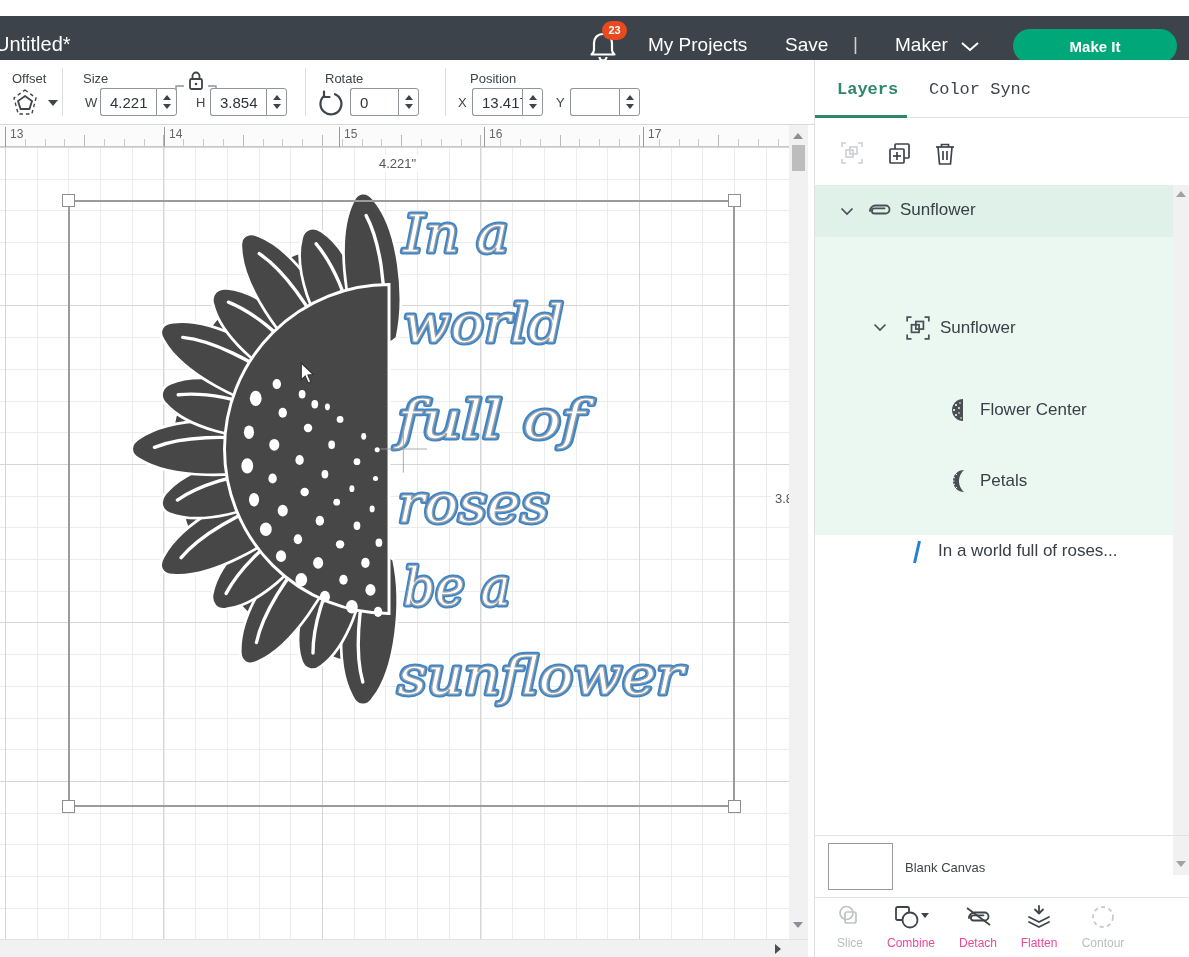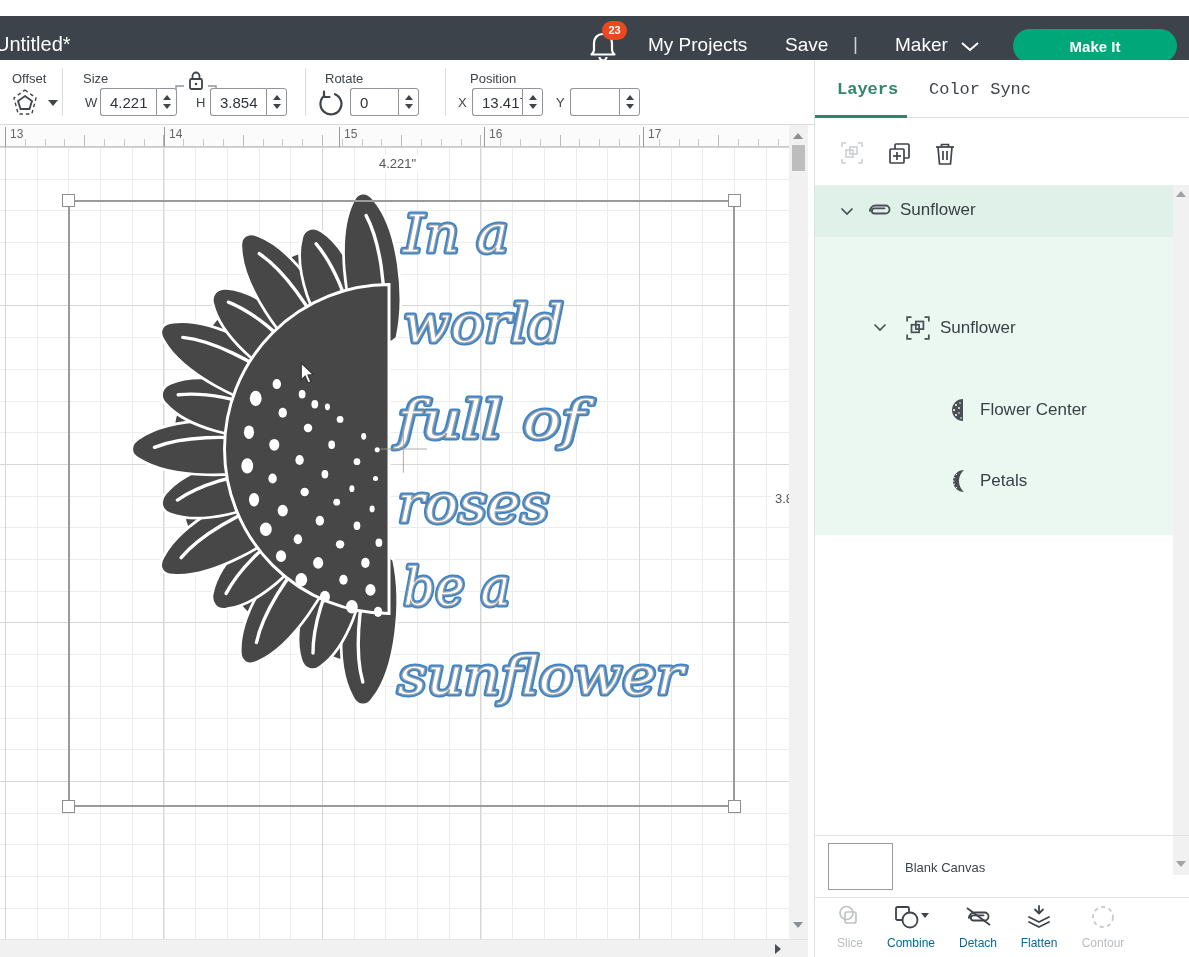--- a/index.html
+++ b/index.html
@@ -68,21 +68,21 @@
   .lrow-label { font-size:17px; color:#3a4045; }
   .mintdark { position:absolute; left:0; top:125px; width:358px; height:52px; background:#dff1e9; }
   .mintlight { position:absolute; left:0; top:177px; width:358px; height:298px; background:#ebf8f2; }
   .pscroll { position:absolute; left:358px; top:125px; width:17px; height:690px; background:#f1f1f1; }
   .bdiv { position:absolute; left:0; top:775px; width:100%; height:1px; background:#e2e2e2; }
   .swatch { position:absolute; left:13px; top:783px; width:65px; height:47px; background:#fff; border:1px solid #9b9b9b; cursor:pointer; }
   .bc-label { position:absolute; left:90px; top:800px; font-size:13px; color:#3f4449; }
   .actionbar { position:absolute; left:0; top:837px; width:100%; height:60px; border-top:1px solid #e4e4e4; }
   .action { position:absolute; top:6px; width:58px; text-align:center; cursor:pointer; }
   .action .alabel { font-size:12px; margin-top:2px; }
-  .action.enabled .alabel { color:#0369a1; }
+  .action.enabled .alabel { color:#ec4899; }
   .action.disabled .alabel { color:#b9bdc1; }
 
   .script-blue { stroke:#3e86c8; stroke-width:6; fill:#ffffff; paint-order:stroke; stroke-linejoin:round;
      font-family:"DejaVu Serif", serif; font-style:italic; font-size:62px; }
   .script-gray { stroke:#9aa0a6; stroke-width:1.4; fill:none;
      font-family:"DejaVu Serif", serif; font-style:italic; font-size:62px; }
 </style>
 </head>
 <body>
 
@@ -396,20 +396,26 @@
             <line x1="7" y1="5" x2="9" y2="7"></line>
             <line x1="5" y1="9" x2="7" y2="10"></line>
             <line x1="4.5" y1="13" x2="6.5" y2="13"></line>
             <line x1="5" y1="17" x2="7" y2="16"></line>
             <line x1="7" y1="21" x2="9" y2="19"></line>
           </g>
       </svg>
       <span class="abs lrow-label" style="left:165px; top:13px;">Petals</span>
     </div>
 
+    <div class="abs" style="left:0; top:291px; width:100%; height:50px;">
+      <svg class="abs" style="left:96px; top:11px;" width="12" height="26" viewBox="0 0 12 26">
+        <line x1="8.5" y1="2" x2="3.5" y2="24" stroke="#2a7fd0" stroke-width="3"></line>
+      </svg>
+      <span class="abs lrow-label" style="left:123px; top:13px;">In a world full of roses...</span>
+    </div>
   </div>
 
   <div class="pscroll">
     <span class="arr arr-up" style="left:3px; top:6px; border-bottom-color:#9fa3a7;"></span>
     <span class="arr arr-dn" style="left:3px; top:676px; border-top-color:#9fa3a7;"></span>
   </div>
 
   <div class="bdiv"></div>
   <div class="swatch"></div>
   <span class="bc-label">Blank Canvas</span>

